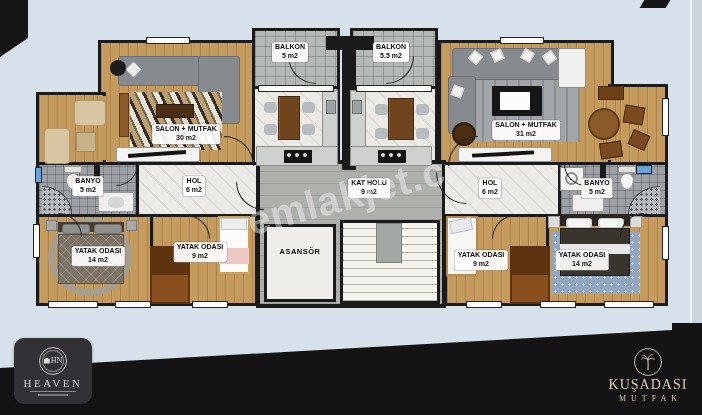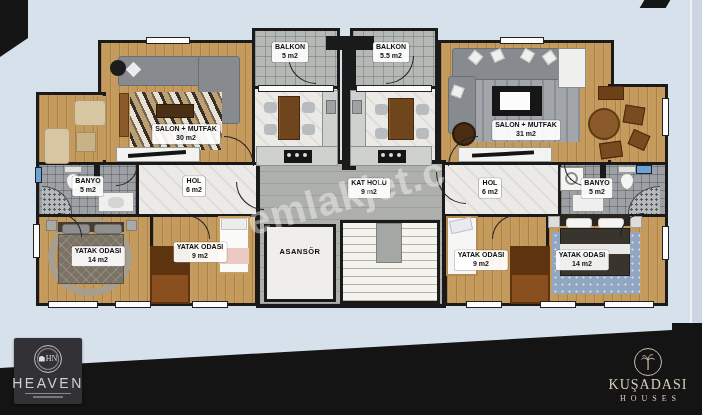--- a/index.html
+++ b/index.html
@@ -28,27 +28,27 @@
 .stairs{background-color:#f4f3ee;background-image:repeating-linear-gradient(0deg,#b3b0a7 0 1px,transparent 1px 8px)}
 .counter{background:#ced1ce;border:1px solid #8d918d}
 .sofa{background:#878b8f;border:1px solid #6b6f73;border-radius:3px}
 .wm{position:absolute;z-index:50;font-weight:bold;color:rgba(255,255,255,.42);font-size:40px;letter-spacing:1px;transform:rotate(-15deg);transform-origin:left center;pointer-events:none}
 #wedge{position:absolute;left:0;top:318px;width:702px;height:97px;background:#141414;z-index:60;
   clip-path:polygon(0 50px,672px 12px,672px 5px,702px 5px,702px 97px,0 97px)}
 #cornerTL{position:absolute;left:0;top:0;width:30px;height:57px;background:#151515;z-index:55;
   clip-path:polygon(0 0,28px 0,28px 38px,0 57px)}
 #markTR{position:absolute;left:642px;top:0;width:26px;height:8px;background:#151515;transform:skewX(-30deg);z-index:55}
 #bandR{position:absolute;left:690px;top:0;width:12px;height:332px;background:#cdd6e0;border-left:2px solid #eef2f6;z-index:5}
-#heaven{position:absolute;left:14px;top:338px;width:68px;height:66px;background:#323236;border-radius:2px;z-index:62;
+#heaven{position:absolute;left:14px;top:338px;width:78px;height:66px;background:#323236;border-radius:10px;z-index:62;
   display:flex;flex-direction:column;align-items:center;justify-content:center;gap:2px;box-shadow:0 1px 3px rgba(0,0,0,.4)}
 .hring{width:28px;height:28px;border-radius:50%;border:1px solid #c0c0c0;box-shadow:inset 0 0 0 2px #323236,inset 0 0 0 3px #8a8a8a;
   display:flex;align-items:center;justify-content:center;gap:1px}
 .hhouse{width:6px;height:6px;background:#dedede;clip-path:polygon(50% 0,100% 35%,100% 100%,0 100%,0 35%)}
 .htext{font-family:"Liberation Serif",serif;font-size:8px;color:#d6d6d6}
-.hname{font-family:Liberation Sans, sans-serif;font-size:14px;letter-spacing:2.5px;color:#cfcfcf}
+.hname{font-family:Liberation Serif, serif;font-size:11px;letter-spacing:2.5px;color:#cfcfcf}
 .hline{width:46px;height:1px;background:#8a8a8a}
 .htag{width:30px;height:2px;background:#777}
 #kusadasi{position:absolute;left:594px;top:348px;width:108px;height:62px;z-index:62;display:flex;flex-direction:column;align-items:center;gap:1px}
 .kring{width:28px;height:28px;border-radius:50%;border:1.5px solid #cbc0ac;display:flex;align-items:center;justify-content:center}
 .kname{font-family:"Liberation Serif",serif;font-size:14px;letter-spacing:1px;color:#d8cdb9}
 .ksub{font-family:"Liberation Serif",serif;font-size:8px;letter-spacing:5px;color:#d8cdb9;margin-left:5px}
 .pillow{position:absolute;background:#f0f0ee;border:1px solid #c9c9c7;z-index:21}
 </style>
 </head>
 <body>
@@ -294,16 +294,16 @@
     <div class="kring">
       <svg width="16" height="18" viewBox="0 0 16 18">
         <path d="M8 17 C8.3 12 8 9 8 7" stroke="#cbc0ac" stroke-width="1.2" fill="none"></path>
         <path d="M8 7 C5 4.5 2.5 4.5 1.5 6.5" stroke="#cbc0ac" stroke-width="1" fill="none"></path>
         <path d="M8 7 C7 3.5 4.5 2 2.5 3" stroke="#cbc0ac" stroke-width="1" fill="none"></path>
         <path d="M8 7 C8.5 2.5 11 1 13 2" stroke="#cbc0ac" stroke-width="1" fill="none"></path>
         <path d="M8 7 C11 4.5 13.5 5 14.5 7" stroke="#cbc0ac" stroke-width="1" fill="none"></path>
       </svg>
     </div>
     <div class="kname">KUŞADASI</div>
-    <div class="ksub">HOUSES</div>
+    <div class="ksub">MUTFAK</div>
   </div>
 
 </div>
 
 </body></html>

